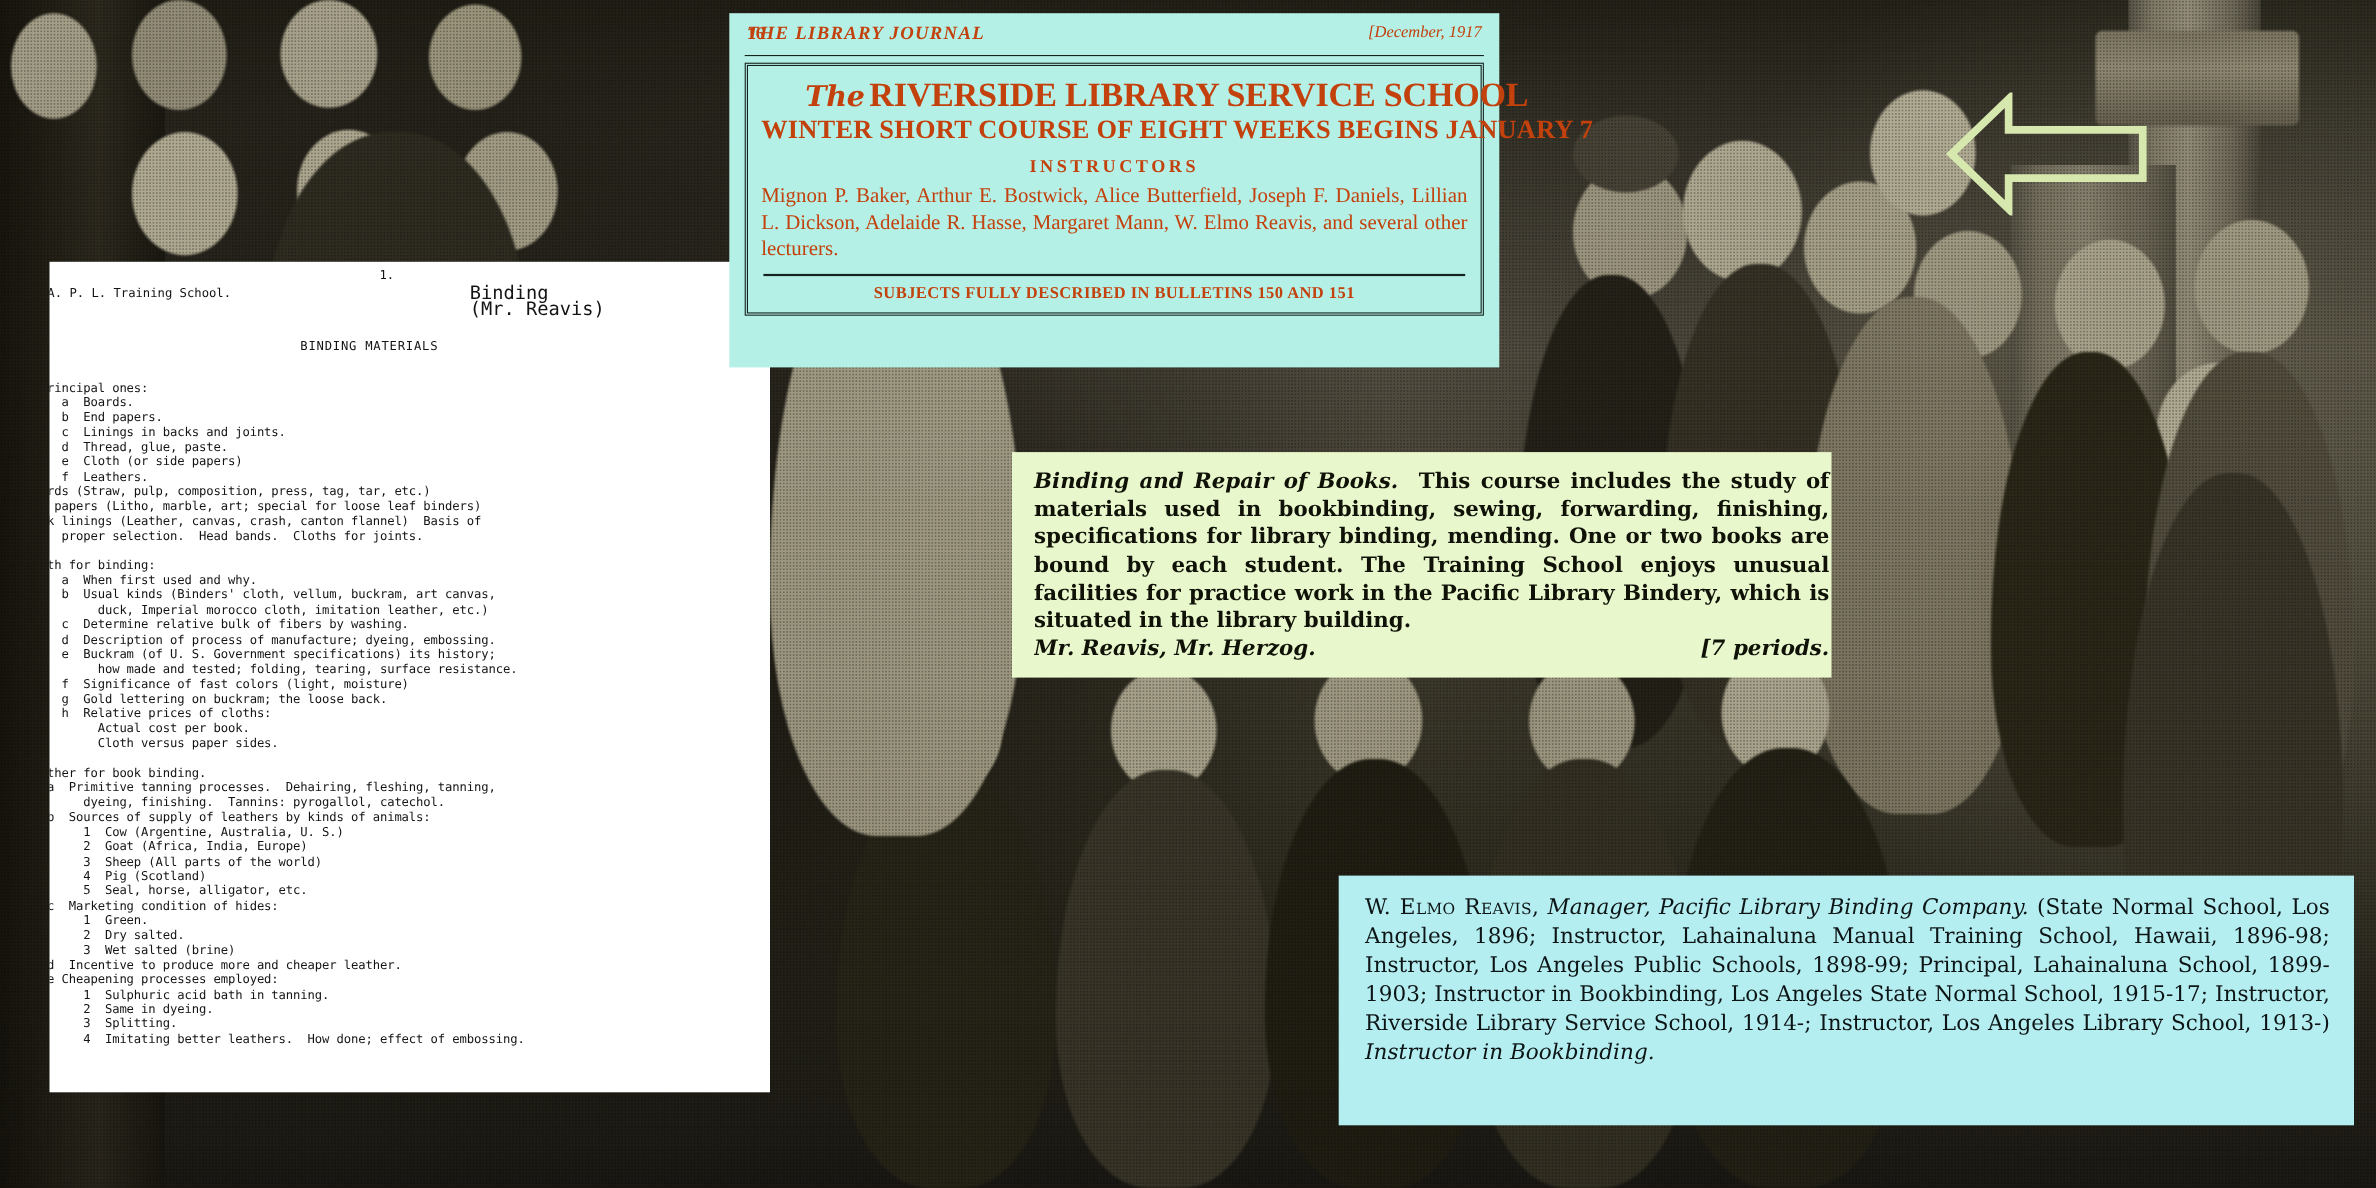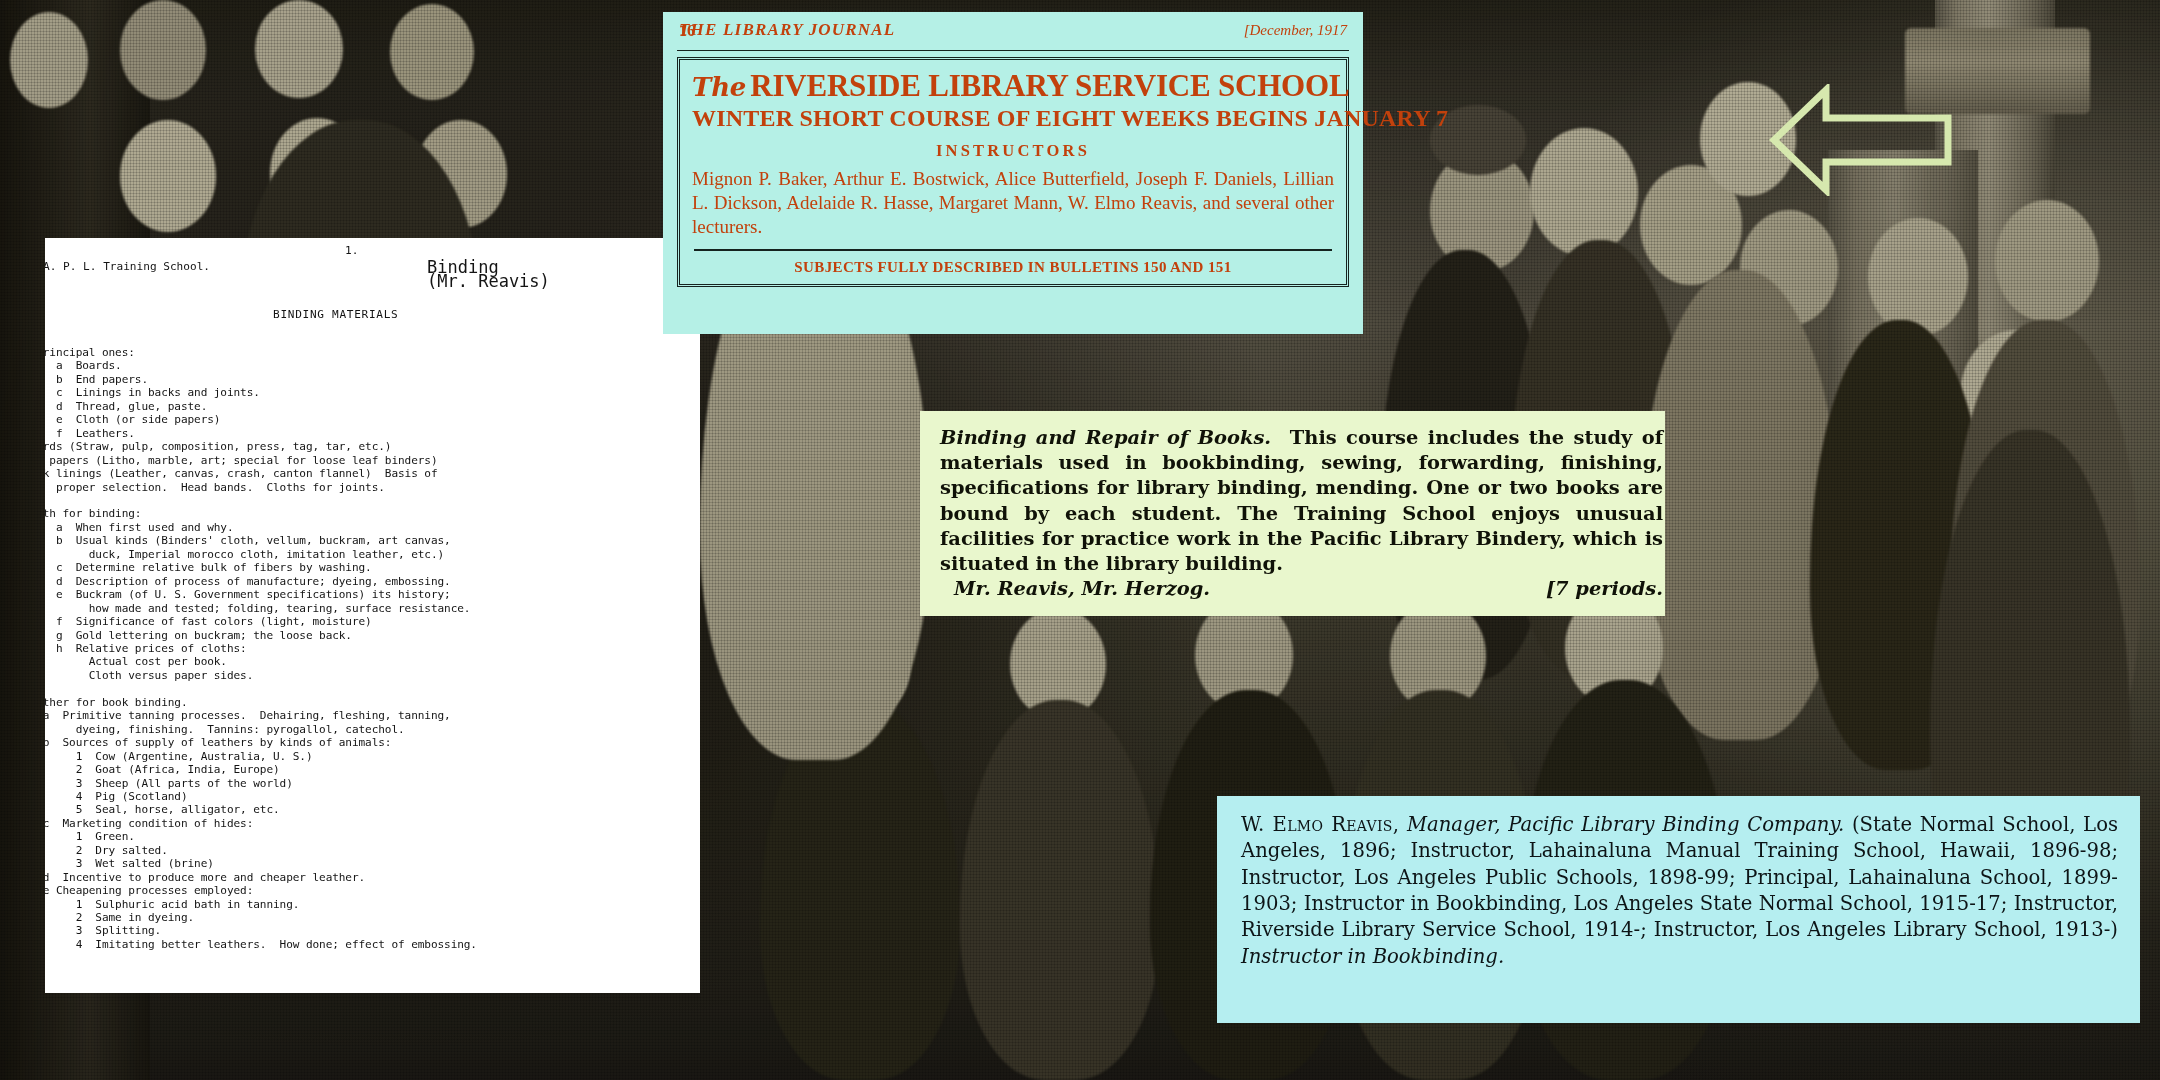--- a/index.html
+++ b/index.html
@@ -142,20 +142,21 @@
     letter-spacing: -0.2px;
     line-height: 1.04;
     white-space: nowrap;
   }
   .ad-title .the {
     font-family: "DejaVu Serif", serif;
     font-style: italic;
     font-size: 26px;
     font-weight: 700;
     margin-right: 4px;
+    margin-left: 40px;
   }
   .ad-subtitle {
     text-align: center;
     font-size: 24px;
     font-weight: 700;
     letter-spacing: 0.2px;
     margin-top: 3px;
     white-space: nowrap;
   }
   .ad-instr-head {
@@ -195,21 +196,21 @@
     line-height: 1.30;
     font-weight: 700;
     text-align: justify;
   }
   .course-box i { font-style: italic; }
   .course-tail {
     display: block;
     margin-top: 0;
     overflow: hidden;
   }
-  .course-tail .left { float: left; font-style: italic; margin-left: 14px; }
+  .course-tail .left { float: left; font-style: italic; }
   .course-tail .right { float: right; font-style: italic; }
 
   
   .bio-box {
     position: absolute;
     left: 1217px;
     top: 796px;
     width: 923px;
     height: 227px;
     background: #b5eef0;

